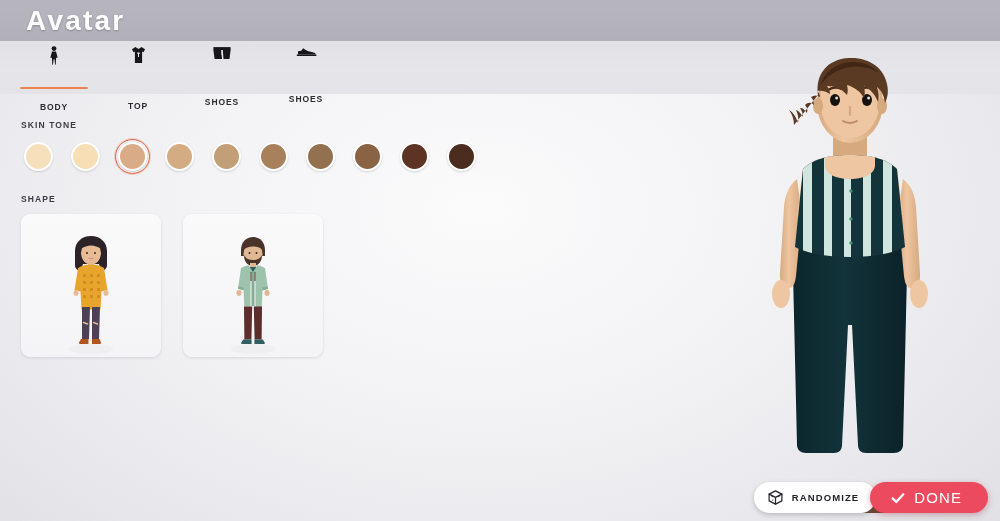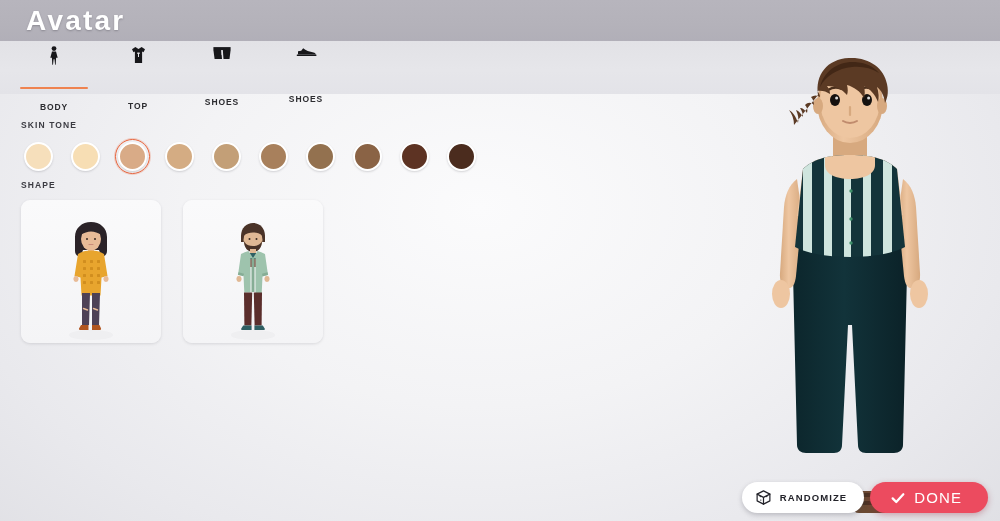--- a/index.html
+++ b/index.html
@@ -78,21 +78,21 @@
   .swatch {
     width:29px; height:29px; border-radius:50%;
     border:2px solid #ffffff;
     box-shadow:0 1px 2px rgba(80,80,90,.22);
   }
   .swatch-wrap.selected {
     border:1.6px solid #e8643c;
     box-shadow:0 0 0 1px rgba(232,100,60,.25);
   }
 
-  .shape-label { margin-top:6px; }
+  .shape-label { margin-top:20px; }
   .shape-row { display:flex; gap:22px; margin-top:10px; margin-left:21px; }
   .shape-card {
     width:140px; height:143px; border-radius:9px;
     background:linear-gradient(180deg,#fafafb 0%, #f4f4f6 100%);
     box-shadow:0 1px 3px rgba(90,90,100,.18);
     display:flex; align-items:flex-end; justify-content:center;
     cursor:pointer; overflow:hidden; position:relative;
   }
   .shape-card svg { display:block; }
 
@@ -100,21 +100,21 @@
   .avatar-stage {
     position:absolute; top:41px; right:0; width:300px; height:480px;
     display:flex; align-items:flex-end; justify-content:center;
     pointer-events:none;
   }
   .avatar-stage svg { display:block; }
 
   
   .actions {
     position:absolute; bottom:8px; right:12px;
-    display:flex; align-items:center; gap:12px;
+    display:flex; align-items:center; gap:0;
   }
   .btn {
     height:31px; border-radius:16px; display:flex; align-items:center;
     cursor:pointer; border:none; font-family:inherit;
   }
   .btn-randomize {
     background:#ffffff; padding:0 17px 0 13px;
     box-shadow:0 2px 5px rgba(70,70,80,.28);
     gap:8px; margin-right:-6px; z-index:1;
   }

